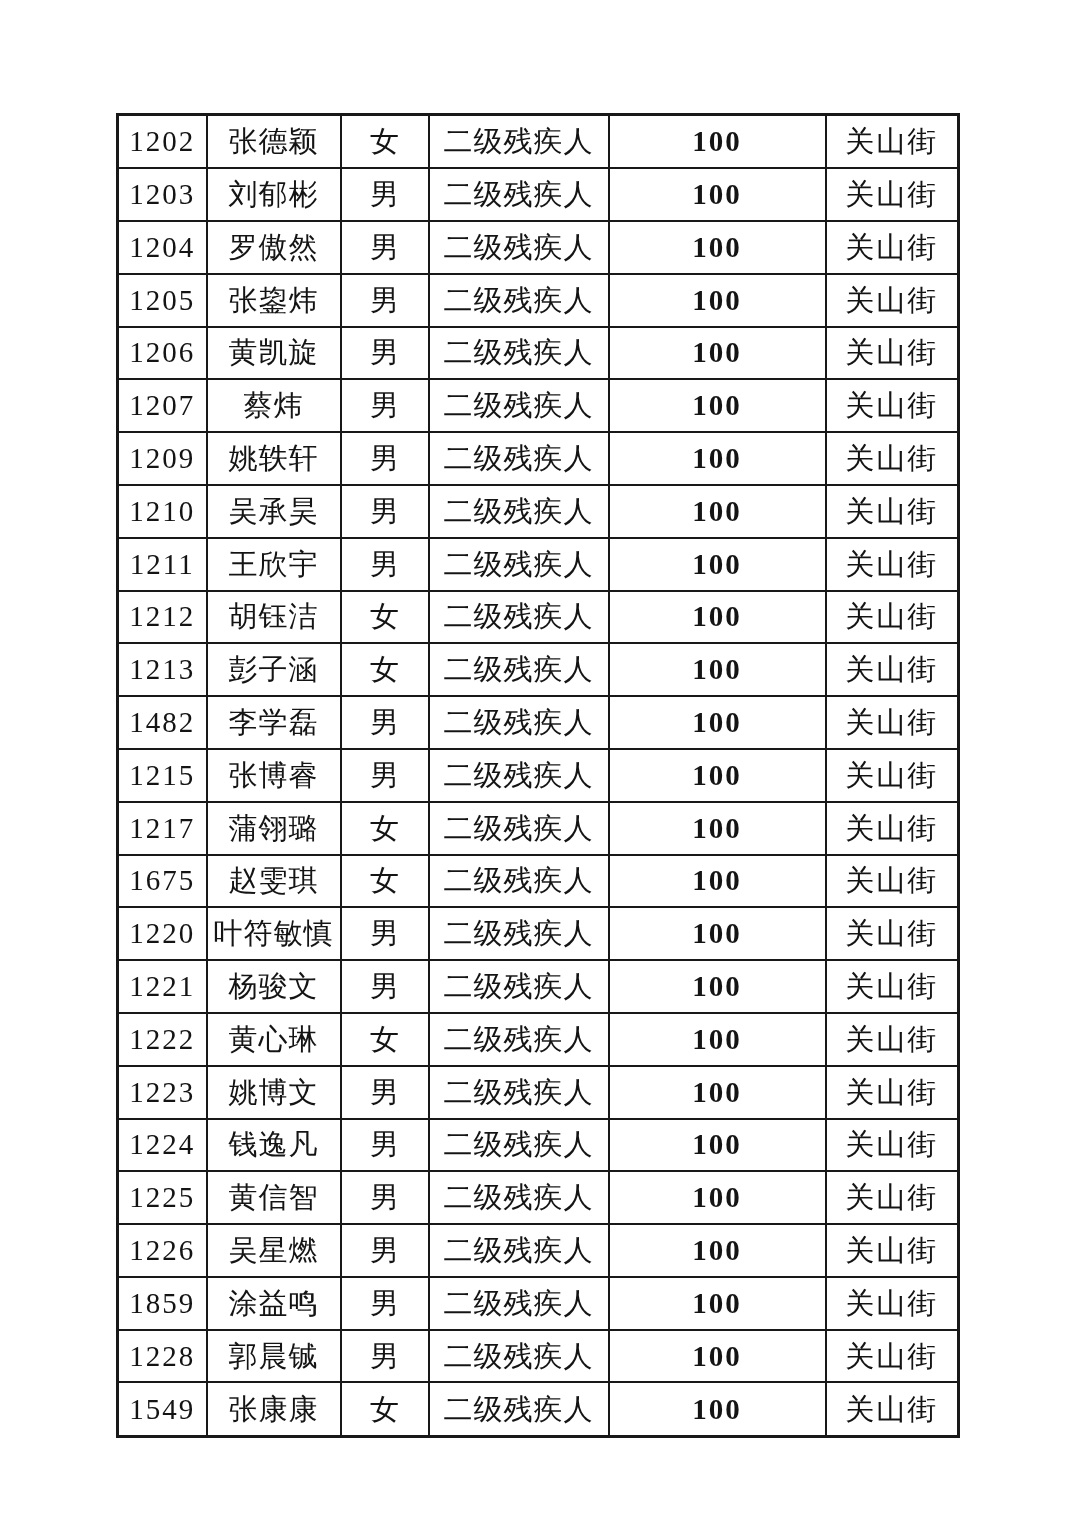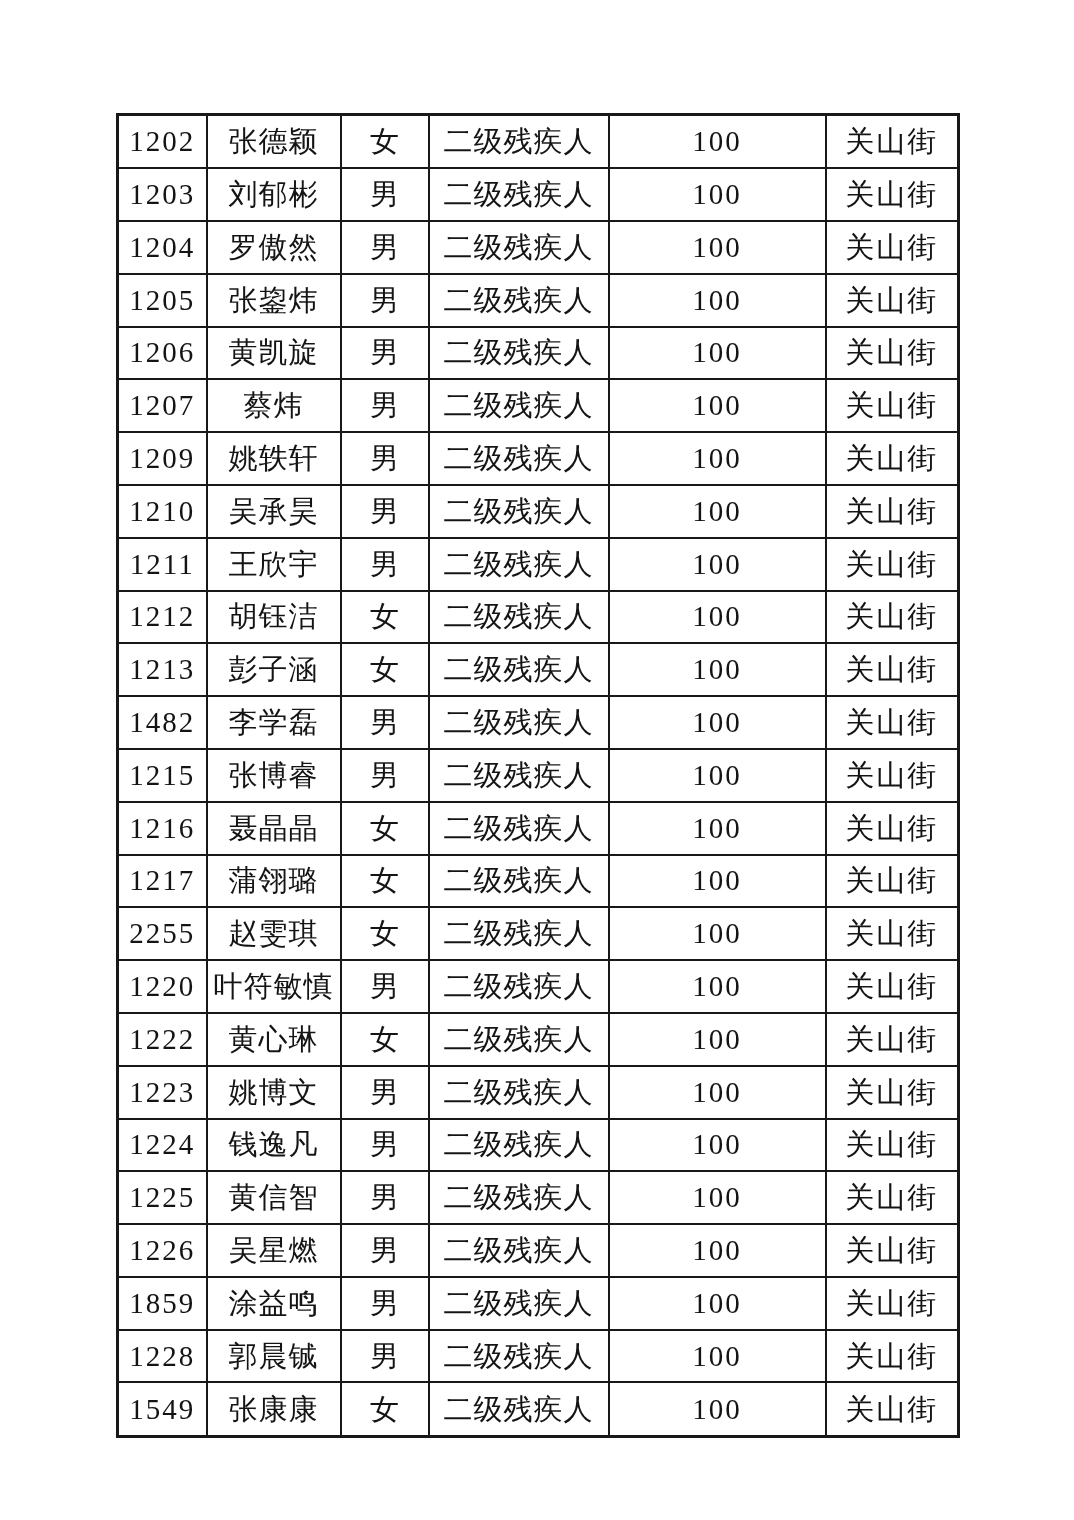--- a/index.html
+++ b/index.html
@@ -38,21 +38,21 @@
     text-align: center;
     vertical-align: middle;
     font-size: 29px;
     line-height: 1;
     padding: 0;
     overflow: hidden;
     white-space: nowrap;
   }
   td.col-id     { font-size: 30px; letter-spacing: 2px; }
   td.col-name   { letter-spacing: 1px; }
-  td.col-amount { font-size: 30px; letter-spacing: 2px; }
+  td.col-amount { font-size: 30px; letter-spacing: 2px; font-weight: bold; }
   td.col-street { letter-spacing: 2px; }
   td.col-category { letter-spacing: 1px; }
   col.c-id      { width: 89px;  }
   col.c-name    { width: 134px; }
   col.c-gender  { width: 88px;  }
   col.c-category{ width: 180px; }
   col.c-amount  { width: 217px; }
   col.c-street  { width: 133px; }
 </style>
 </head>
@@ -167,46 +167,46 @@
         </tr>
         <tr>
           <td class="col-id">1215</td>
           <td class="col-name">张博睿</td>
           <td class="col-gender">男</td>
           <td class="col-category">二级残疾人</td>
           <td class="col-amount">100</td>
           <td class="col-street">关山街</td>
         </tr>
         <tr>
-          <td class="col-id">1216</td>
-          <td class="col-name">聂晶晶</td>
-          <td class="col-gender">女</td>
-          <td class="col-category">二级残疾人</td>
-          <td class="col-amount">100</td>
-          <td class="col-street">关山街</td>
-        </tr>
-        <tr>
           <td class="col-id">1217</td>
           <td class="col-name">蒲翎璐</td>
           <td class="col-gender">女</td>
           <td class="col-category">二级残疾人</td>
           <td class="col-amount">100</td>
           <td class="col-street">关山街</td>
         </tr>
         <tr>
-          <td class="col-id">2255</td>
+          <td class="col-id">1675</td>
           <td class="col-name">赵雯琪</td>
           <td class="col-gender">女</td>
           <td class="col-category">二级残疾人</td>
           <td class="col-amount">100</td>
           <td class="col-street">关山街</td>
         </tr>
         <tr>
           <td class="col-id">1220</td>
           <td class="col-name">叶符敏慎</td>
+          <td class="col-gender">男</td>
+          <td class="col-category">二级残疾人</td>
+          <td class="col-amount">100</td>
+          <td class="col-street">关山街</td>
+        </tr>
+        <tr>
+          <td class="col-id">1221</td>
+          <td class="col-name">杨骏文</td>
           <td class="col-gender">男</td>
           <td class="col-category">二级残疾人</td>
           <td class="col-amount">100</td>
           <td class="col-street">关山街</td>
         </tr>
         <tr>
           <td class="col-id">1222</td>
           <td class="col-name">黄心琳</td>
           <td class="col-gender">女</td>
           <td class="col-category">二级残疾人</td>

